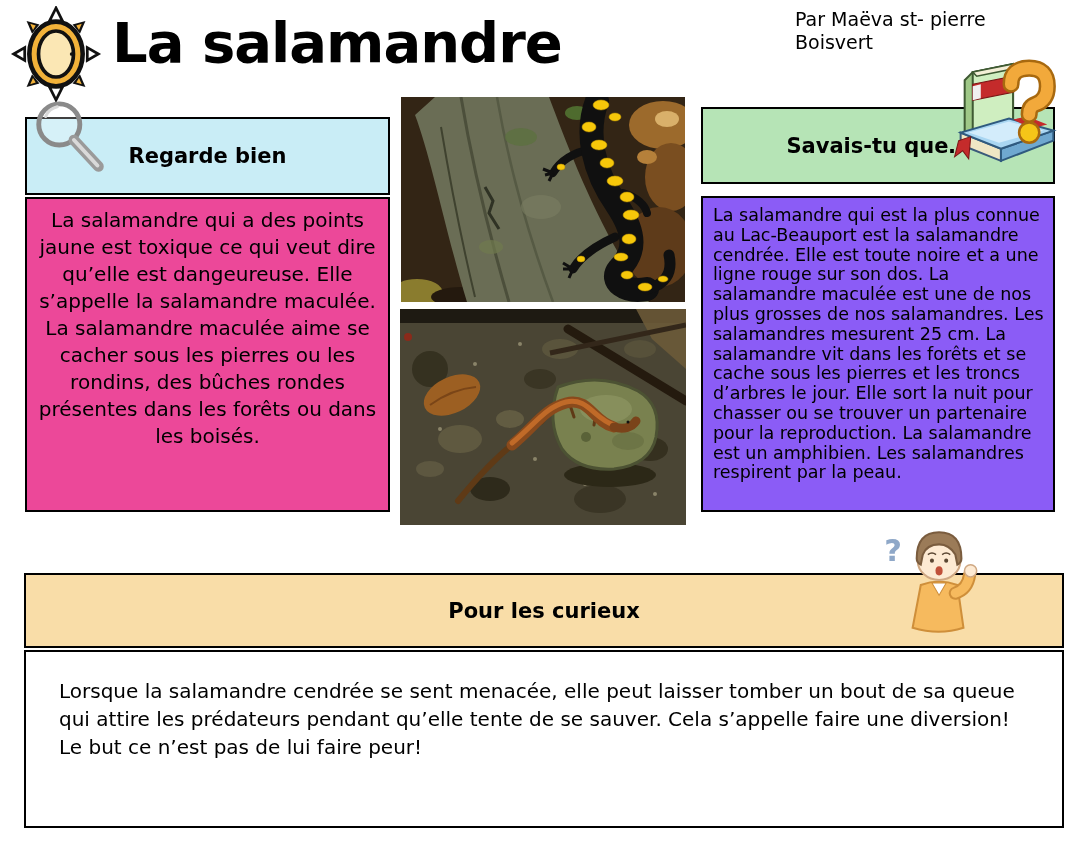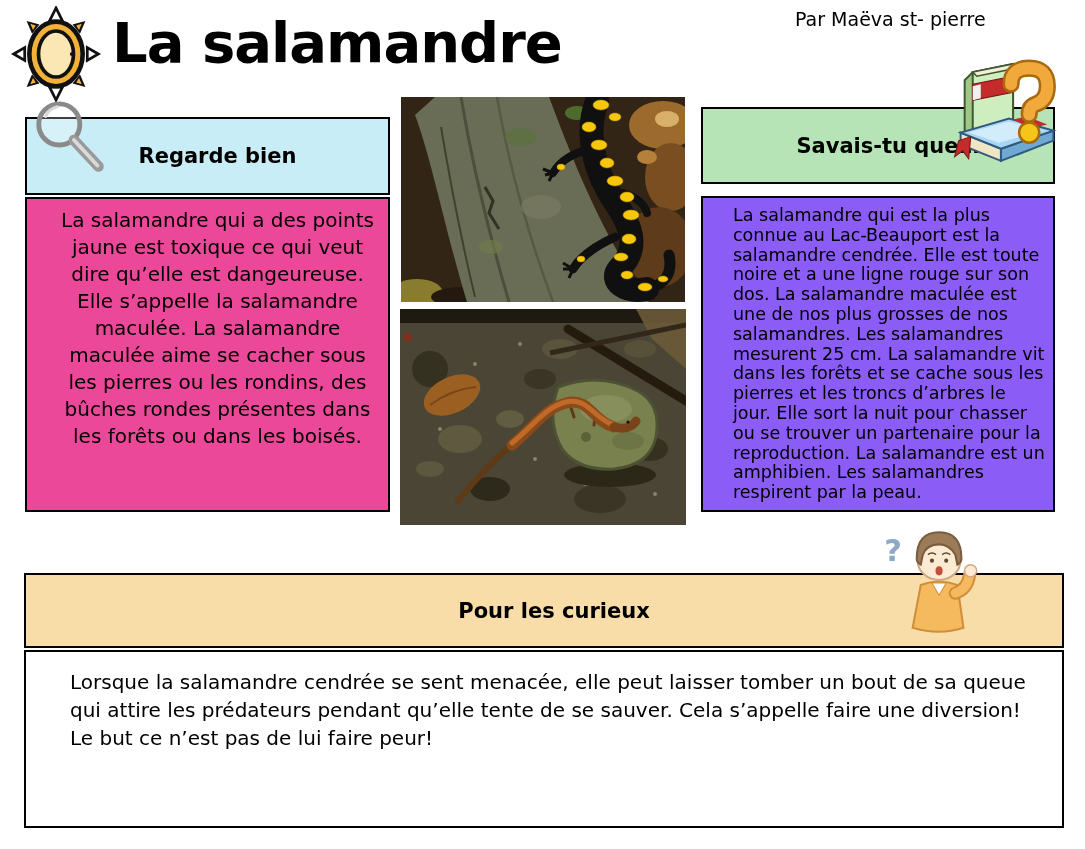--- a/index.html
+++ b/index.html
@@ -5,31 +5,31 @@
   html,body{margin:0;padding:0;background:#ffffff;}
   .page{
     position:relative;width:1085px;height:849px;background:#ffffff;overflow:hidden;
     font-family:"DejaVu Sans", sans-serif;color:#000;
   }
   .abs{position:absolute;}
   
   .title{left:112px;top:10px;font-size:56px;font-weight:bold;letter-spacing:-1px;white-space:nowrap;}
   .author{left:795px;top:8px;font-size:19px;line-height:23px;font-weight:500;}
   
-  .box{box-sizing:border-box;border:2px solid #000;padding-left:20px;}
+  .box{box-sizing:border-box;border:2px solid #000;}
   .hdr{display:flex;align-items:center;justify-content:center;font-weight:bold;font-size:21px;}
   .hdr-blue{left:25px;top:117px;width:365px;height:78px;background:#c9edf6;}
   .body-left{left:25px;top:197px;width:365px;height:315px;background:#ec4899;}
   .body-left p{margin:0;padding:8px 10px;font-size:20px;line-height:27px;text-align:center;}
   .hdr-green{left:701px;top:107px;width:354px;height:77px;background:#b6e4b6;}
   .body-right{left:701px;top:196px;width:354px;height:316px;background:#8b5cf6;}
   .body-right p{margin:0;padding:8px 8px 0 10px;font-size:17.5px;line-height:19.8px;text-align:left;}
   .hdr-tan{left:24px;top:573px;width:1040px;height:75px;background:#f9dda8;}
   .body-bottom{left:24px;top:650px;width:1040px;height:178px;background:#fff;}
-  .body-bottom p{margin:6px;padding:10px 18px;font-size:20px;line-height:28px;text-align:left;}
+  .body-bottom p{margin:15px;padding:10px 18px;font-size:20px;line-height:28px;text-align:left;}
   
   .sun{left:10px;top:6px;width:92px;height:96px;}
   .magnifier{left:28px;top:98px;width:88px;height:88px;z-index:6;}
   .books{left:950px;top:56px;width:112px;height:126px;z-index:6;}
   .boy{left:882px;top:522px;width:106px;height:122px;z-index:6;}
   .photo1{left:401px;top:97px;width:284px;height:205px;}
   .photo2{left:400px;top:309px;width:286px;height:216px;}
   svg{display:block;}
 </style>
 </head>
@@ -52,20 +52,21 @@
       <polygon points="22,85 28,83 25,78" fill="#f2b23a"></polygon>
     <ellipse cx="50" cy="52" rx="29" ry="35" fill="#f2b23a" stroke="#111" stroke-width="5"></ellipse>
     <ellipse cx="50" cy="52" rx="19" ry="25" fill="#fbe7b4" stroke="#111" stroke-width="4"></ellipse>
     <circle cx="67" cy="52" r="2" fill="#111"></circle>
   </svg>
 
   <div class="abs title">La salamandre</div>
 
   <div class="abs author">
     <div>Par Maëva st- pierre</div>
+    <div>Boisvert</div>
   </div>
 
   <div class="abs box hdr hdr-blue">
     <span>Regarde bien</span>
   </div>
   <svg class="abs magnifier" viewBox="0 0 90 90">
     <circle cx="32" cy="27" r="21" fill="rgba(255,255,255,0.25)" stroke="#8a8a8a" stroke-width="5"></circle>
     <path d="M 18,19 A 17 17 0 0 1 30,9" stroke="#d8d8d8" stroke-width="3" fill="none" stroke-linecap="round"></path>
     <line x1="47" y1="43" x2="72" y2="70" stroke="#9a9a9a" stroke-width="11" stroke-linecap="round"></line>
     <line x1="47" y1="43" x2="71" y2="69" stroke="#d9d9d9" stroke-width="4" stroke-linecap="round"></line>

